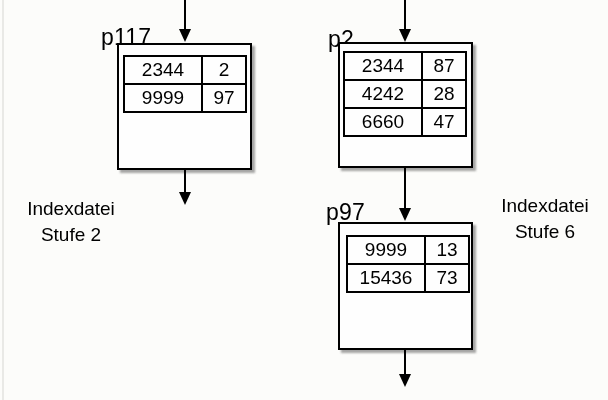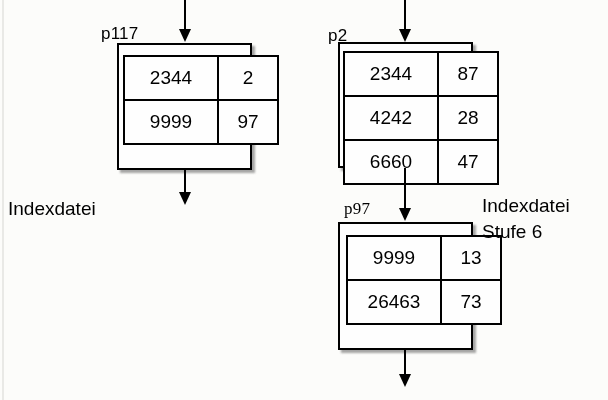--- a/index.html
+++ b/index.html
@@ -20,53 +20,54 @@
   }
   .node {
     position: absolute;
     box-sizing: border-box;
     background: #fefefe;
     border: 2px solid #000;
     box-shadow: 3px 3px 2px rgba(60,60,60,0.45);
   }
   .node-label {
     position: absolute;
-    font-size: 17px;
+    font-size: 23px;
     letter-spacing: 0.2px;
   }
   .itable {
     position: absolute;
     border-collapse: collapse;
     background: #fefefe;
   }
   .itable td {
     border: 2px solid #000;
     font-size: 19px;
     text-align: center;
     vertical-align: middle;
-    padding: 8px;
+    padding: 0;
     height: 26px;
   }
   .itable td.c1 { width: 76px; }
   .itable td.c2 { width: 42px; }
   .vline {
     position: absolute;
     width: 2px;
     background: #000;
   }
   .arrowhead {
     position: absolute;
     width: 0; height: 0;
     border-left: 6px solid transparent;
     border-right: 6px solid transparent;
     border-top: 13px solid #000;
   }
   .caption {
     position: absolute;
     width: 126px;
+    text-align: center;
     font-size: 19px;
     line-height: 26px;
   }
 </style>
 </head>
 <body>
 
 <div class="page-edge"></div>
 
 <div class="vline" style="left:184px; top:0; height:31px;"></div>
@@ -85,20 +86,21 @@
     <td class="c2">97</td>
   </tr>
 </tbody>
   </table>
 
 <div class="vline" style="left:184px; top:170px; height:24px;"></div>
 <div class="arrowhead" style="left:179px; top:192px;"></div>
 
 <div class="caption" style="left:8px; top:196px;">
   <div>Indexdatei</div>
+  <div>Stufe 2</div>
 </div>
 
 <div class="vline" style="left:404px; top:0; height:31px;"></div>
 <div class="arrowhead" style="left:399px; top:29px;"></div>
 
 <div class="node-label" style="left:328px; top:26px;text-align:center;">p2</div>
 <div class="node" style="left:338px; top:42px; width:135px; height:126px;"></div>
 <table class="itable" style="left:343px; top:51px;">
   <tbody>
       <tr>
@@ -112,30 +114,30 @@
   <tr>
     <td class="c1">6660</td>
     <td class="c2">47</td>
   </tr>
 </tbody>
   </table>
 
 <div class="vline" style="left:404px; top:168px; height:42px;"></div>
 <div class="arrowhead" style="left:399px; top:208px;"></div>
 
-<div class="node-label" style="left:344px; top:199px;font-family:Liberation Serif, serif;">p97</div>
+<div class="node-label" style="left:326px; top:199px;">p97</div>
 <div class="node" style="left:338px; top:222px; width:135px; height:128px;"></div>
 <table class="itable" style="left:346px; top:235px;">
   <tbody>
       <tr>
     <td class="c1">9999</td>
     <td class="c2">13</td>
   </tr>
   <tr>
-    <td class="c1">26463</td>
+    <td class="c1">15436</td>
     <td class="c2">73</td>
   </tr>
 </tbody>
   </table>
 
 <div class="vline" style="left:404px; top:350px; height:26px;"></div>
 <div class="arrowhead" style="left:399px; top:374px;"></div>
 
 <div class="caption" style="left:482px; top:193px;">
   <div>Indexdatei</div>

